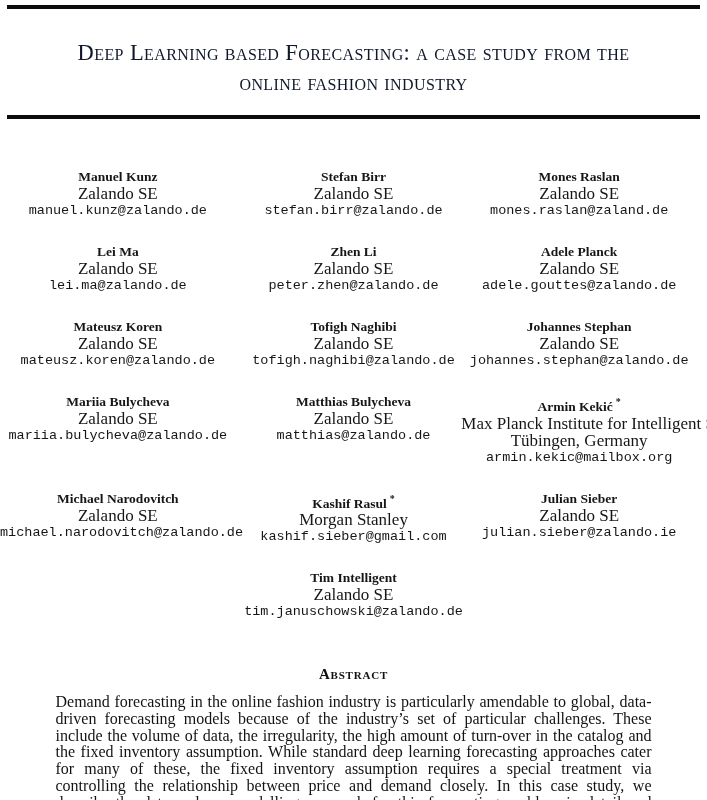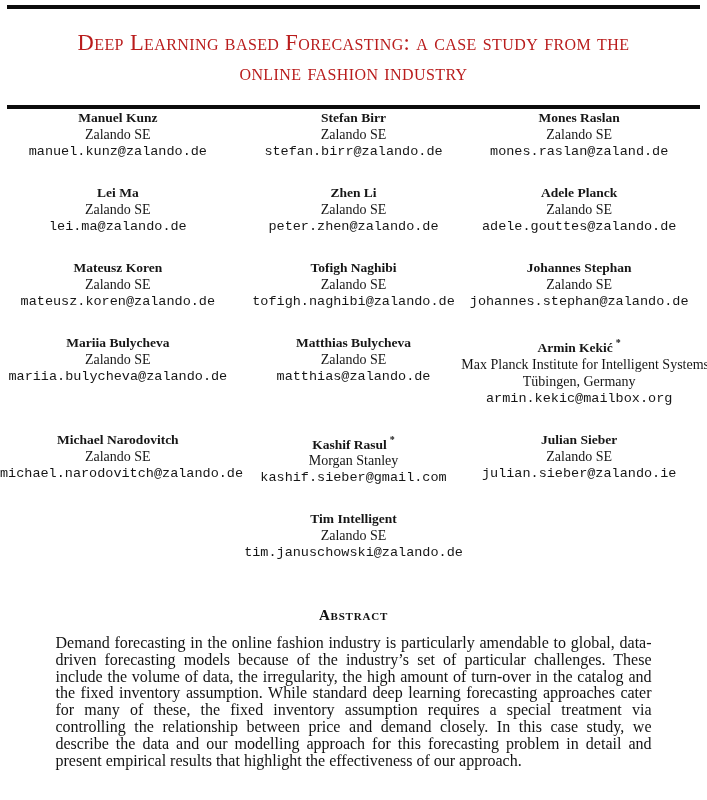--- a/index.html
+++ b/index.html
@@ -18,29 +18,30 @@
     height: 800px;
   }
   .rule {
     height: 4px;
     background: #0c0c0c;
     margin: 0 7px;
   }
   .rule-top { margin-top: 5px; }
   .rule-under-title { margin-top: 17px; }
   .title-block {
-    margin-top: 19px;
+    margin-top: 29px;
     text-align: center;
     font-variant: small-caps;
     font-size: 22.5px;
     letter-spacing: 0.4px;
     line-height: 30px;
-    color: #b91c1c;
+    color: #0f172a;
   }
   .authors-section {
+    padding-top: 49px;
   }
   .authors-row {
     display: flex;
     flex-direction: row;
     margin-bottom: 23px;
   }
   .author-cell {
     flex: 1 1 0;
     text-align: center;
     min-width: 0;
@@ -55,21 +56,21 @@
     font-weight: bold;
     font-size: 13.5px;
     line-height: 17px;
     white-space: nowrap;
   }
   .author-suffix {
     font-size: 10px;
     margin-left: 3px;
   }
   .author-affiliation {
-    font-size: 14px;
+    font-size: 17px;
     line-height: 17px;
     white-space: nowrap;
     font-family: Liberation Serif, serif;
   }
   .author-email {
     font-family: "Liberation Mono", monospace;
     font-size: 13.5px;
     line-height: 18px;
     white-space: nowrap;
     letter-spacing: 0;

